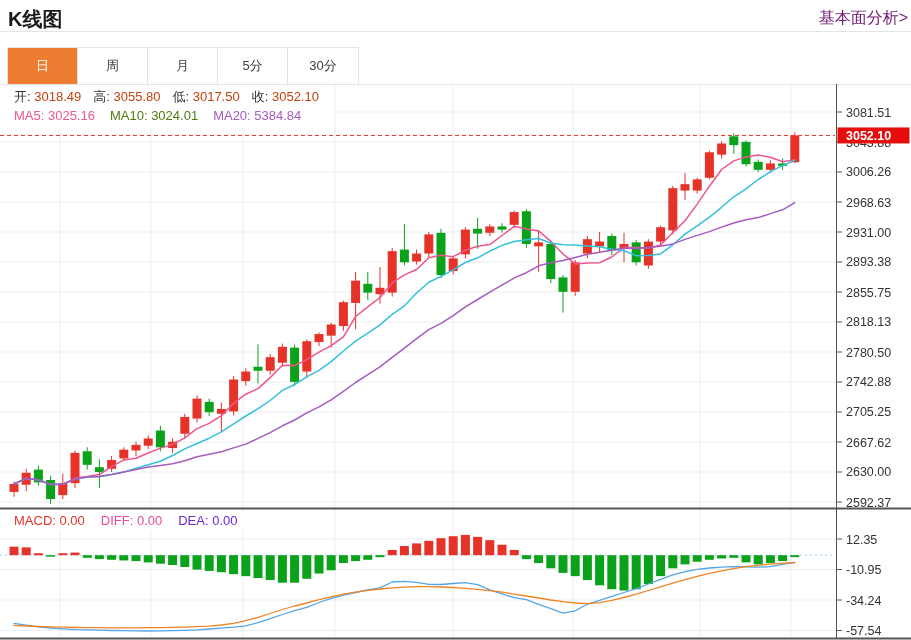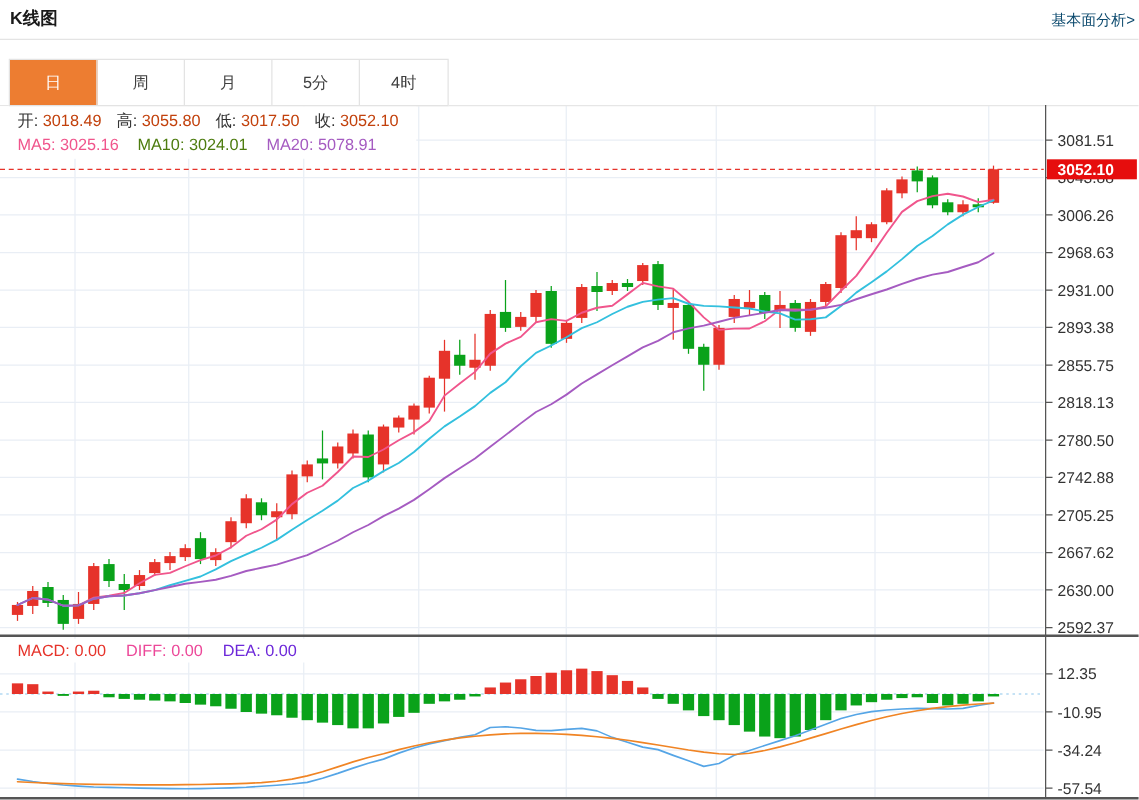--- a/index.html
+++ b/index.html
@@ -1,21 +1,21 @@
 <!DOCTYPE html>
 <html><head>
 <meta charset="utf-8">
 <style>
   html,body{margin:0;padding:0;}
   body{
     width:911px;height:640px;position:relative;overflow:hidden;background:#fff;
     font-family:"Liberation Sans","DejaVu Sans",sans-serif;color:#333;
   }
-  .page-title{position:absolute;left:8px;top:6px;font-size:14px;font-weight:bold;color:#1a1a1a;z-index:6;}
-  .fundamental-link{position:absolute;right:3px;top:8px;font-size:12px;color:#0c4a6e;cursor:pointer;z-index:6;text-decoration:none;}
+  .page-title{position:absolute;left:8px;top:6px;font-size:20px;font-weight:bold;color:#1a1a1a;z-index:6;}
+  .fundamental-link{position:absolute;right:3px;top:8px;font-size:16px;color:#701a75;cursor:pointer;z-index:6;text-decoration:none;}
   .title-rule{position:absolute;left:0;top:31px;width:911px;height:1px;background:#e4e4e4;z-index:6;}
   .tab-bar{position:absolute;left:7px;top:47px;display:flex;background:#fff;border:1px solid #e3e3e3;z-index:6;}
   .tab{width:70px;height:36px;line-height:36px;text-align:center;font-size:13px;color:#404040;
        border-right:1px solid #e3e3e3;box-sizing:border-box;cursor:pointer;user-select:none;}
   .tab:last-child{border-right:none;}
   .tab.active{background:#ed7d31;color:#fff;}
   .chart-wrap{position:absolute;left:0;top:0;width:830px;height:640px;z-index:1;}
   svg text{font-family:"Liberation Sans","DejaVu Sans",sans-serif;}
   .legend-box{position:absolute;left:0;top:85px;width:333px;height:42px;background:#fff;z-index:4;
               padding:2px 0 0 14px;box-sizing:border-box;}
@@ -33,21 +33,21 @@
 
 <div class="page-title">K线图</div>
 <a class="fundamental-link">基本面分析&gt;</a>
 <div class="title-rule"></div>
 
 <div class="tab-bar">
     <div class="tab active">日</div>
     <div class="tab">周</div>
     <div class="tab">月</div>
     <div class="tab">5分</div>
-    <div class="tab">4时</div>
+    <div class="tab">30分</div>
   </div>
 
 <div class="chart-wrap"><svg width="911" height="640">
       <line x1="0" y1="112" x2="835" y2="112" stroke="#e9eef5" stroke-width="1"></line>
       <line x1="0" y1="142.00306660669753" x2="835" y2="142.00306660669753" stroke="#e9eef5" stroke-width="1"></line>
       <line x1="0" y1="171.99816003598147" x2="835" y2="171.99816003598147" stroke="#e9eef5" stroke-width="1"></line>
       <line x1="0" y1="202.001226642679" x2="835" y2="202.001226642679" stroke="#e9eef5" stroke-width="1"></line>
       <line x1="0" y1="232.00429324937653" x2="835" y2="232.00429324937653" stroke="#e9eef5" stroke-width="1"></line>
       <line x1="0" y1="261.99938667866047" x2="835" y2="261.99938667866047" stroke="#e9eef5" stroke-width="1"></line>
       <line x1="0" y1="292.002453285358" x2="835" y2="292.002453285358" stroke="#e9eef5" stroke-width="1"></line>
@@ -311,16 +311,16 @@
       <line x1="836.5" y1="600.0205024" x2="842" y2="600.0205024" stroke="#555555" stroke-width="1"></line>
       <text x="846" y="604.5205024" font-size="12.5" fill="#333333">-34.24</text>
       <line x1="836.5" y1="630.5204354" x2="842" y2="630.5204354" stroke="#555555" stroke-width="1"></line>
       <text x="846" y="635.0204354" font-size="12.5" fill="#333333">-57.54</text>
       <rect x="837.5" y="127.44911477286689" width="72" height="16" fill="#e60d0d"></rect>
       <text x="846" y="139.9491147728669" font-size="12.5" font-weight="bold" fill="#ffffff">3052.10</text>
     </svg></div>
 
 <div class="legend-box">
   <div class="legend-row" id="ohlc-row"><span class="ohlc-pair"><span class="ohlc-label">开: </span><span class="ohlc-value">3018.49</span></span><span class="ohlc-pair"><span class="ohlc-label">高: </span><span class="ohlc-value">3055.80</span></span><span class="ohlc-pair"><span class="ohlc-label">低: </span><span class="ohlc-value">3017.50</span></span><span class="ohlc-pair"><span class="ohlc-label">收: </span><span class="ohlc-value">3052.10</span></span></div>
-  <div class="legend-row" id="ma-row"><span class="ma-item" style="color: rgb(240, 85, 140);">MA5: 3025.16</span><span class="ma-item" style="color: #4d7c0f;">MA10: 3024.01</span><span class="ma-item" style="color: rgb(165, 91, 193);">MA20: 5078.91</span></div>
+  <div class="legend-row" id="ma-row"><span class="ma-item" style="color: rgb(240, 85, 140);">MA5: 3025.16</span><span class="ma-item" style="color: #4d7c0f;">MA10: 3024.01</span><span class="ma-item" style="color: rgb(165, 91, 193);">MA20: 5384.84</span></div>
 </div>
 
 <div class="macd-legend" id="macd-row"><span class="macd-item" style="color: rgb(230, 51, 42);">MACD: 0.00</span><span class="macd-item" style="color: #ec4899; text-align: right;">DIFF: 0.00</span><span class="macd-item" style="color: #6d28d9;">DEA: 0.00</span></div>
 
 </body></html>

